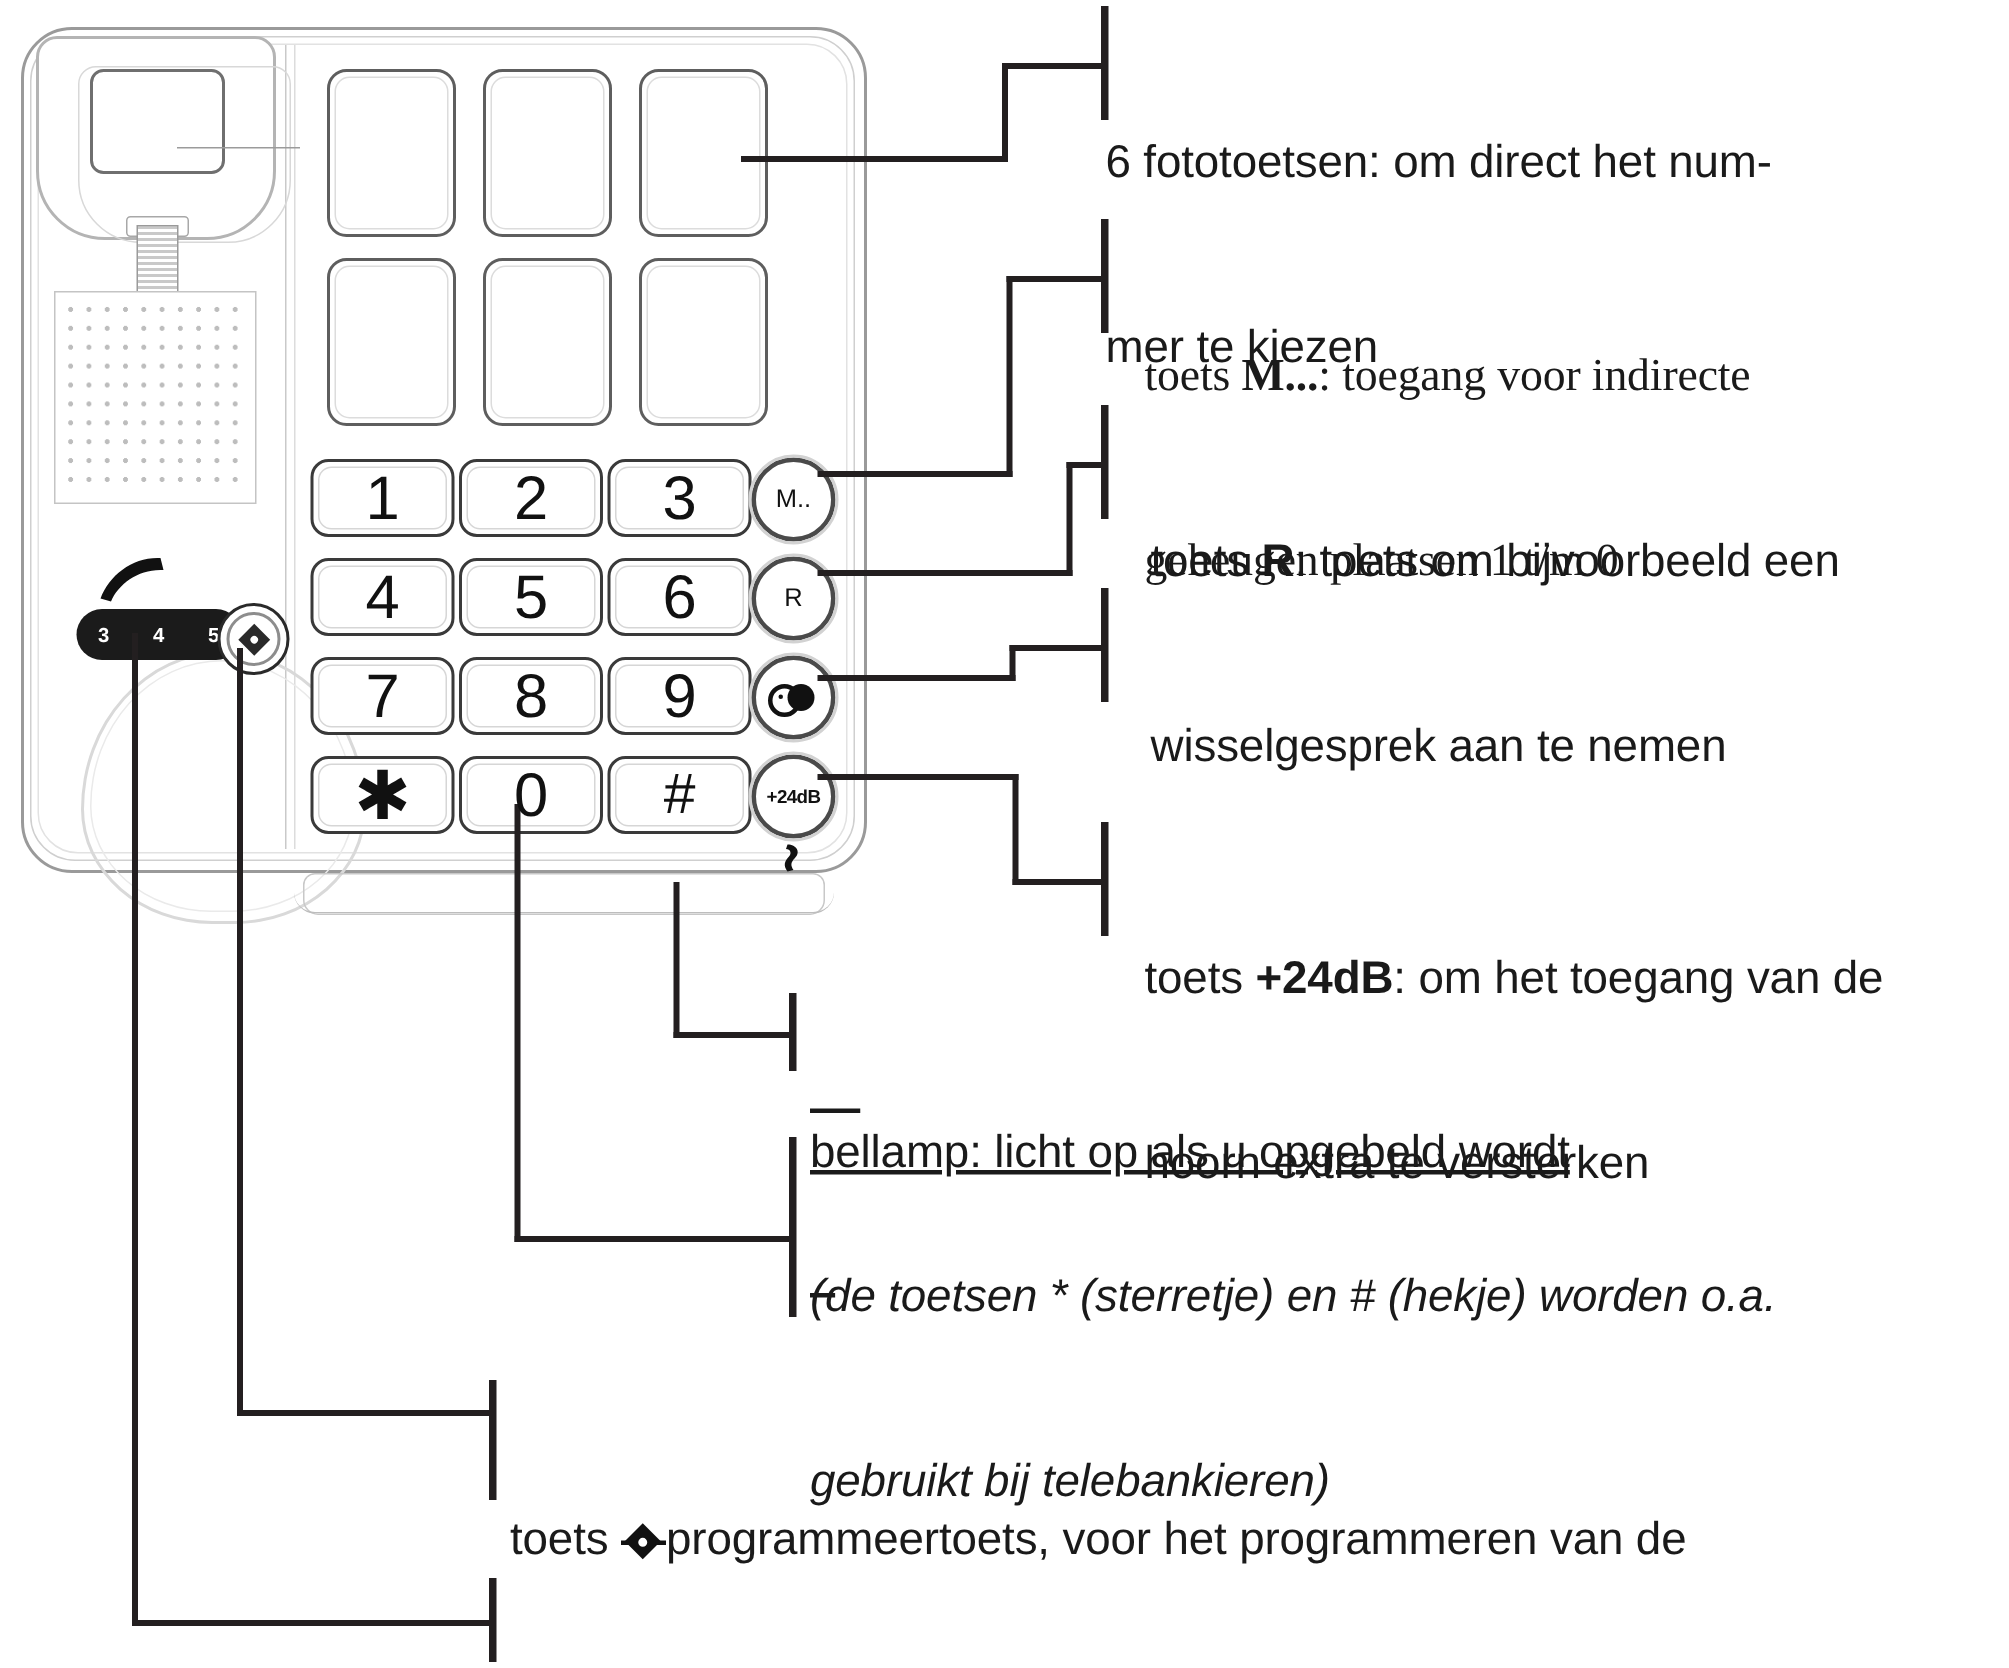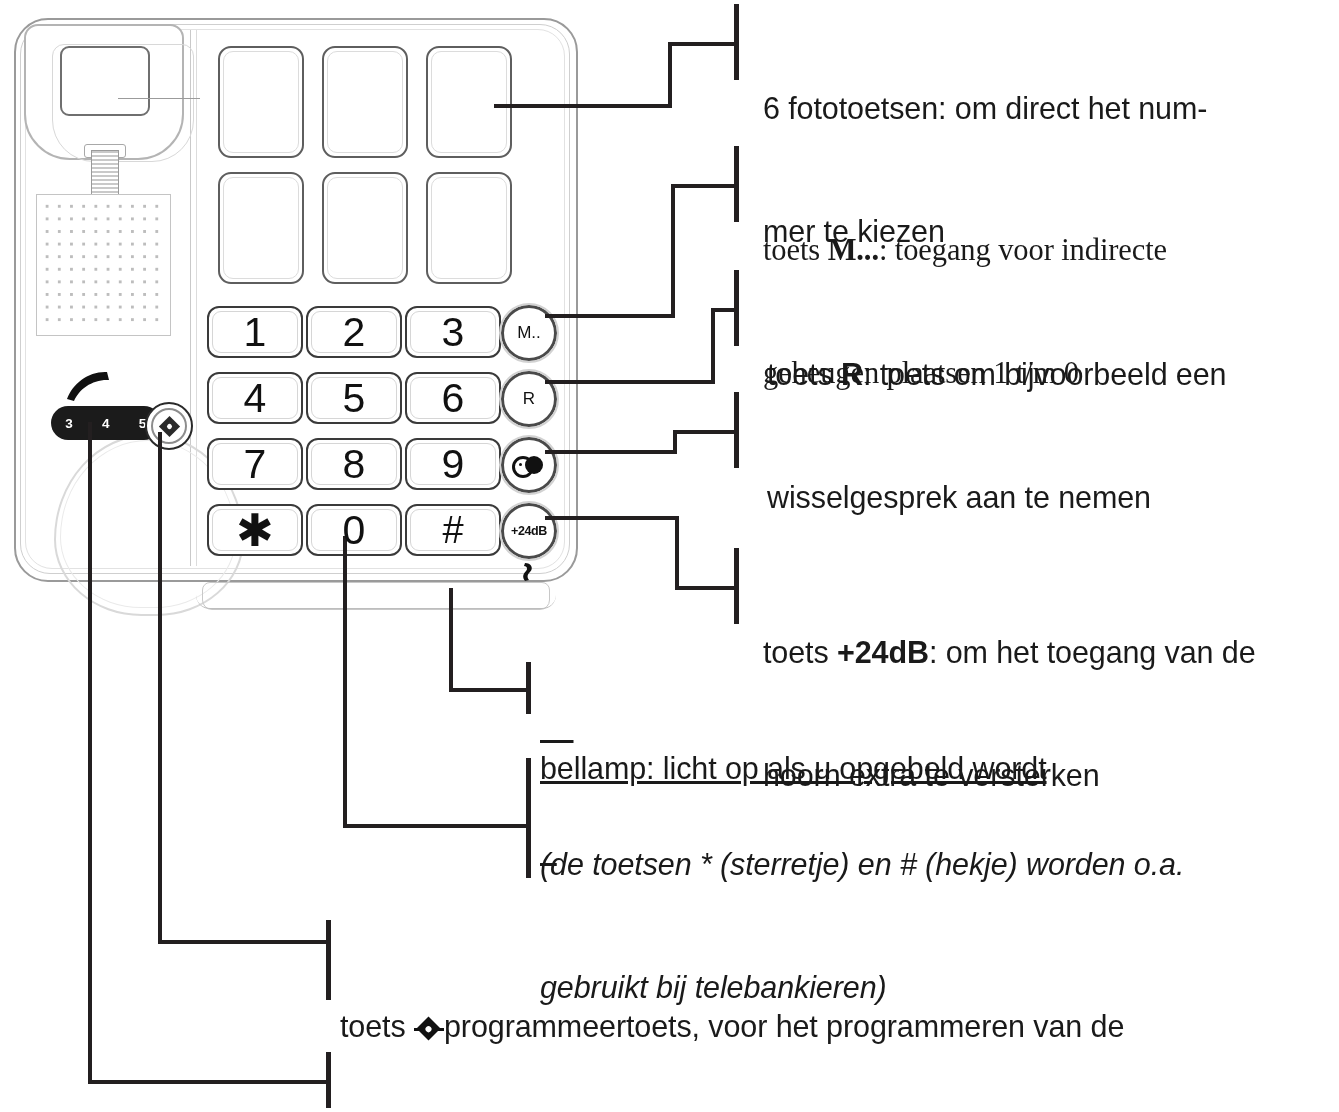--- a/index.html
+++ b/index.html
@@ -387,21 +387,21 @@
   <div class="bracket" style="left:526px;top:758px;height:120px;"></div>
 
   <div class="line vline" style="left:158px;top:432px;height:512px;"></div>
   <div class="line hline" style="left:158px;top:940px;width:172px;"></div>
   <div class="bracket" style="left:326px;top:920px;height:80px;"></div>
 
   <div class="line vline" style="left:88px;top:422px;height:662px;"></div>
   <div class="line hline" style="left:88px;top:1080px;width:242px;"></div>
   <div class="bracket" style="left:326px;top:1052px;height:56px;"></div>
 
-  <div class="note" style="left:763px;top:6px;width:560px;">
+  <div class="note" style="left:737px;top:6px;width:560px;">
     <div>6 fototoetsen: om direct het num-</div>
     <div>mer te kiezen</div>
   </div>
 
   <div class="note" style="left:763px;top:148px;width:560px;font-family:Liberation Serif, serif;">
     <div><span>toets </span><b>M...</b><span>: toegang voor indirecte</span></div>
     <div>geheugen plaatsen 1 t/m 0</div>
   </div>
 
   <div class="note" style="left:719px;top:272px;width:575px;margin-left:48px;">

